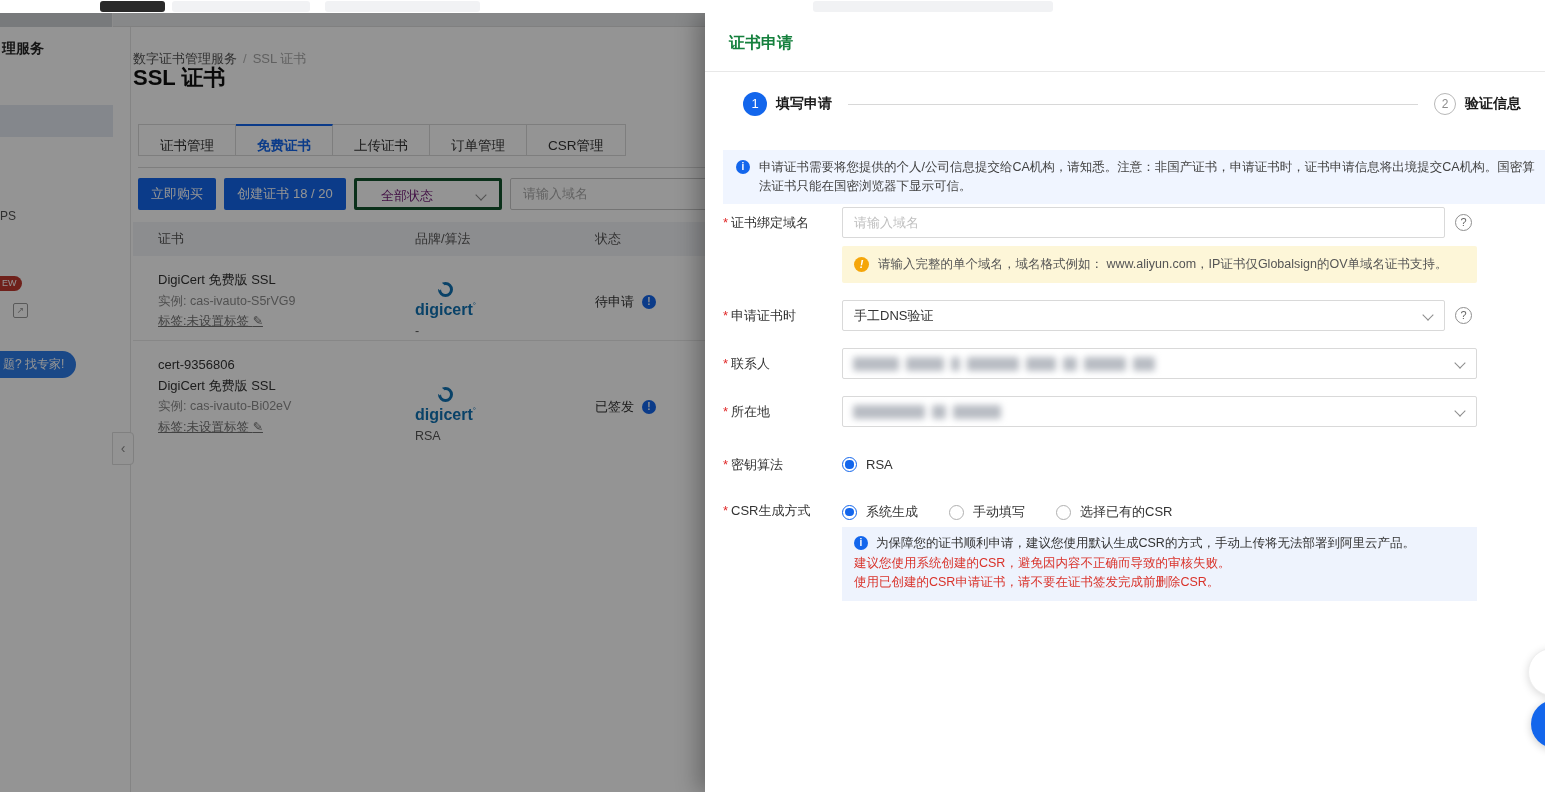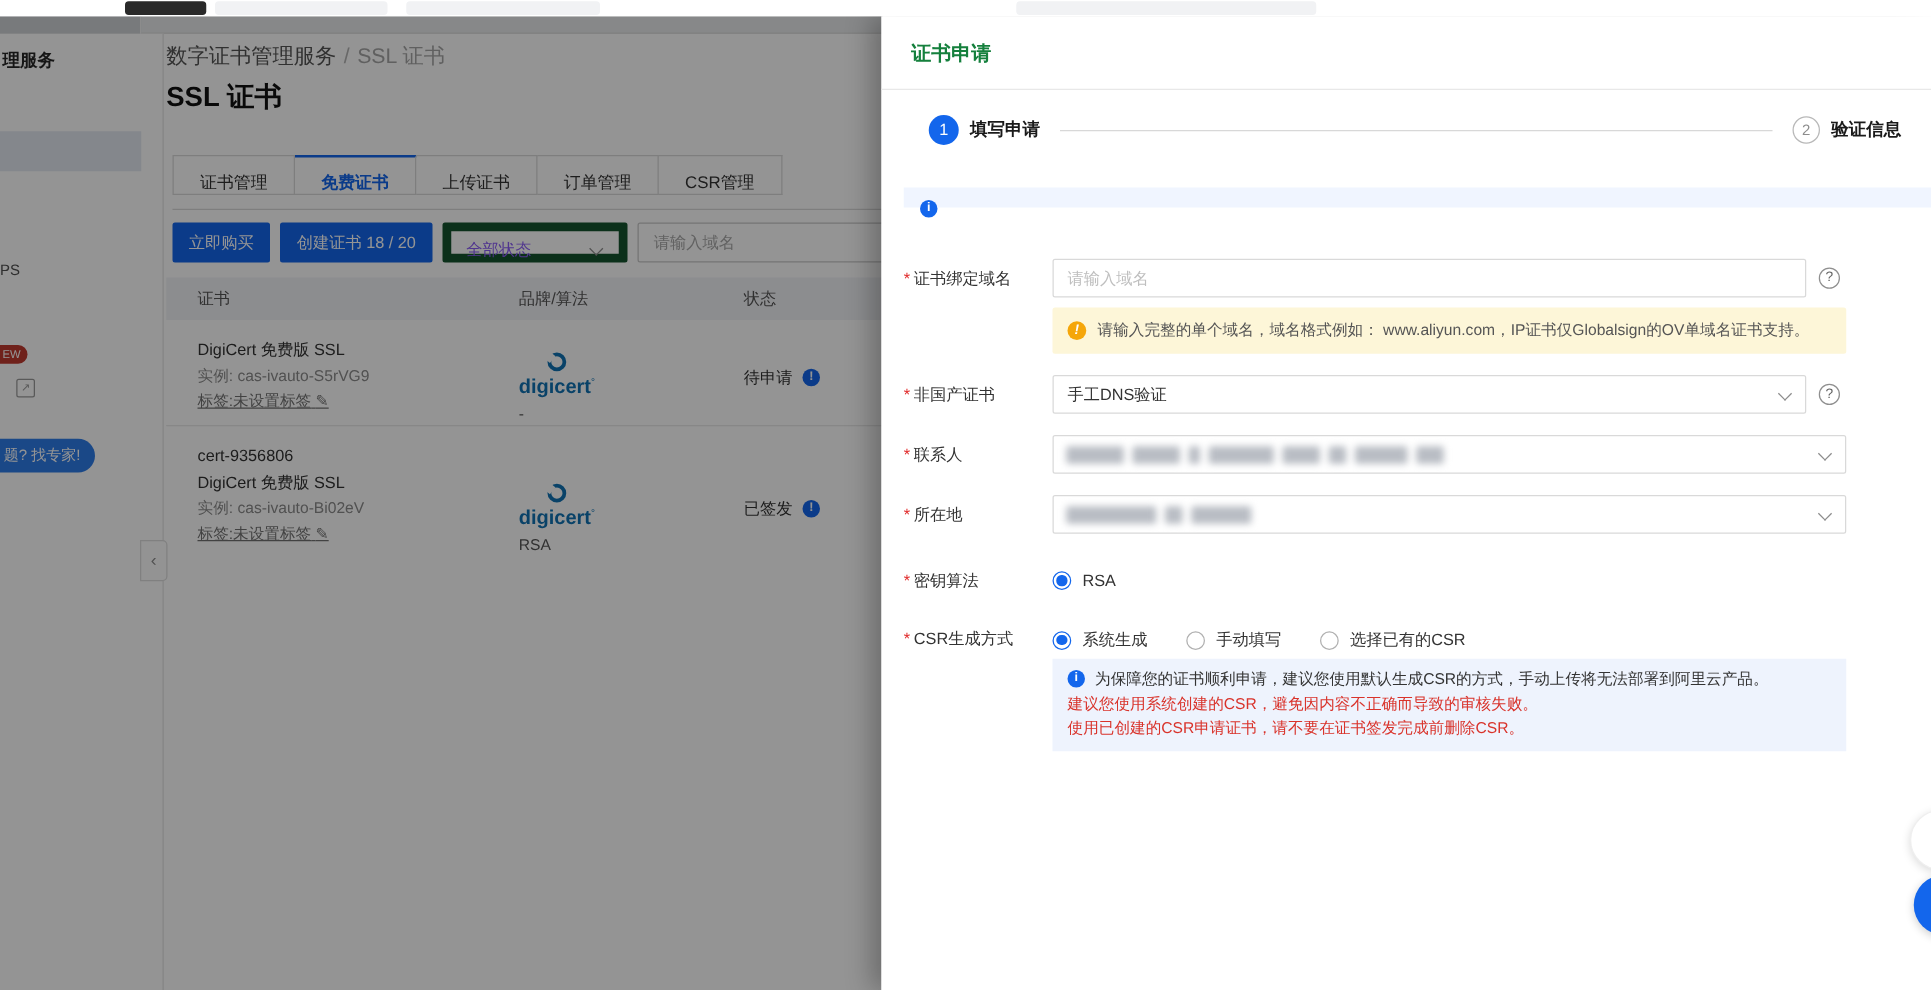--- a/index.html
+++ b/index.html
@@ -24,33 +24,33 @@
   .sb-badge{position:absolute;left:0;top:249px;height:15px;padding:0 5px 0 2px;background:#c0392f;border-radius:0 8px 8px 0;
     color:#fff;font-size:9px;line-height:15px;}
   .sb-ext{position:absolute;left:13px;top:276px;width:15px;height:15px;border:1.5px solid #9a9a9a;border-radius:2px;
     color:#9a9a9a;font-size:9px;line-height:12px;text-align:center;}
   .sb-expert{position:absolute;left:0;top:324px;height:27px;padding:0 12px 0 3px;background:#2e7ce8;border-radius:0 14px 14px 0;
     color:#fff;font-size:12px;line-height:27px;white-space:nowrap;}
   .collapse-handle{position:absolute;left:112px;top:419px;width:22px;height:33px;background:#fdfdfd;border:1px solid #ddd;
     border-radius:0 4px 4px 0;color:#8c8c8c;font-size:14px;line-height:31px;text-align:center;}
 
   .main{position:absolute;left:113px;top:14px;right:0;bottom:0;}
-  .breadcrumb{position:absolute;left:20px;top:6px;font-size:17px;color:#555;white-space:nowrap;}
+  .breadcrumb{position:absolute;left:20px;top:23px;font-size:13px;color:#555;white-space:nowrap;}
   .breadcrumb .sep{color:#b3b3b3;margin:0 6px;}
   .breadcrumb .cur{color:#a6a6a6;}
   .page-title{position:absolute;left:20px;top:36px;font-size:22px;font-weight:bold;color:#111;}
 
   .tabs{position:absolute;left:25px;top:97px;right:-80px;height:44px;display:flex;border-bottom:1px solid #d9d9d9;}
   .tab{height:32px;line-height:42px;padding:0 21px;border:1px solid #d9d9d9;border-left:none;font-size:13.5px;color:#333;white-space:nowrap;}
   .tab:first-child{border-left:1px solid #d9d9d9;}
   .tab.active{border-top:2px solid #1366ec;color:#1366ec;font-weight:bold;background:#fff;line-height:40px;}
   .tabs .filler{flex:1;border-bottom:none;}
 
   .btn{position:absolute;height:32px;background:#1366ec;color:#fff;font-size:13px;text-align:center;line-height:32px;border-radius:2px;white-space:nowrap;}
-  .sel-box{position:absolute;height:32px;border:7px solid #14532d;border-radius:2px;background:transparent;font-size:13px;color:#8b5cf6;line-height:30px;padding-left:12px;}
+  .sel-box{position:absolute;height:32px;border:3px solid #14532d;border-radius:2px;background:transparent;font-size:13px;color:#701a75;line-height:30px;padding-left:24px;}
   .inp-box{position:absolute;height:32px;border:1px solid #c9c9c9;border-radius:2px;background:#fff;font-size:13px;color:#a9a9a9;line-height:30px;padding-left:12px;}
   .caret{position:absolute;width:8px;height:8px;border-right:1.5px solid #8c8c8c;border-bottom:1.5px solid #8c8c8c;transform:rotate(45deg);}
 
   .tbl-head{position:absolute;left:20px;top:195px;right:-80px;height:34px;background:#f2f3f7;font-size:13px;color:#555;}
   .tbl-head span{position:absolute;top:8px;}
   .row{position:absolute;left:20px;right:-80px;font-size:13px;}
   .row .divider{position:absolute;left:0;right:0;bottom:0;border-bottom:1px solid #e8e8e8;}
   .cell-name{position:absolute;left:25px;top:14px;line-height:20.5px;}
   .cn-main{color:#333;}
   .cn-sub{color:#8c8c8c;font-size:12.5px;}
@@ -216,31 +216,32 @@
   <div class="steps">
     <div class="step-circle">1</div>
     <div class="step-label">填写申请</div>
     <div class="step-line"></div>
     <div class="step-circle todo">2</div>
     <div class="step-label">验证信息</div>
   </div>
 
   <div class="notice">
     <i class="ico-info">i</i>
+    <span>申请证书需要将您提供的个人/公司信息提交给CA机构，请知悉。注意：非国产证书，申请证书时，证书申请信息将出境提交CA机构。国密算法证书只能在国密浏览器下显示可信。</span>
   </div>
 
   <div class="f-label" style="top:194px;"><span class="star">*</span><span>证书绑定域名</span></div>
   <div class="ctl ph" style="top:194px;width:603px;">请输入域名</div>
   <div class="help" style="top:201px;">?</div>
   <div class="warn-box">
     <i class="ico-warn">!</i>
     <span>请输入完整的单个域名，域名格式例如： www.aliyun.com，IP证书仅Globalsign的OV单域名证书支持。</span>
   </div>
 
-  <div class="f-label" style="top:287px;"><span class="star">*</span><span>非国产证书</span></div>
+  <div class="f-label" style="top:287px;"><span class="star">*</span><span>申请证书时</span></div>
   <div class="ctl" style="top:287px;width:603px;">
     <span>手工DNS验证</span>
     <span class="caret"></span>
   </div>
   <div class="help" style="top:294px;">?</div>
 
   <div class="f-label" style="top:335px;"><span class="star">*</span><span>联系人</span></div>
   <div class="ctl" style="top:335px;width:635px;">
     <div class="blur-wrap">
       <span class="bb" style="width:46px;"></span>

